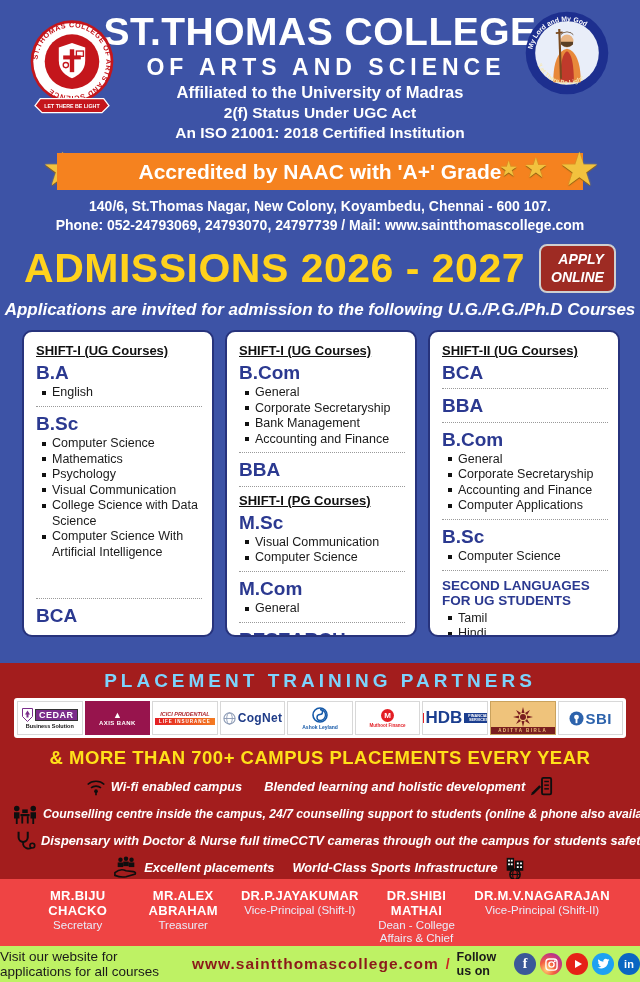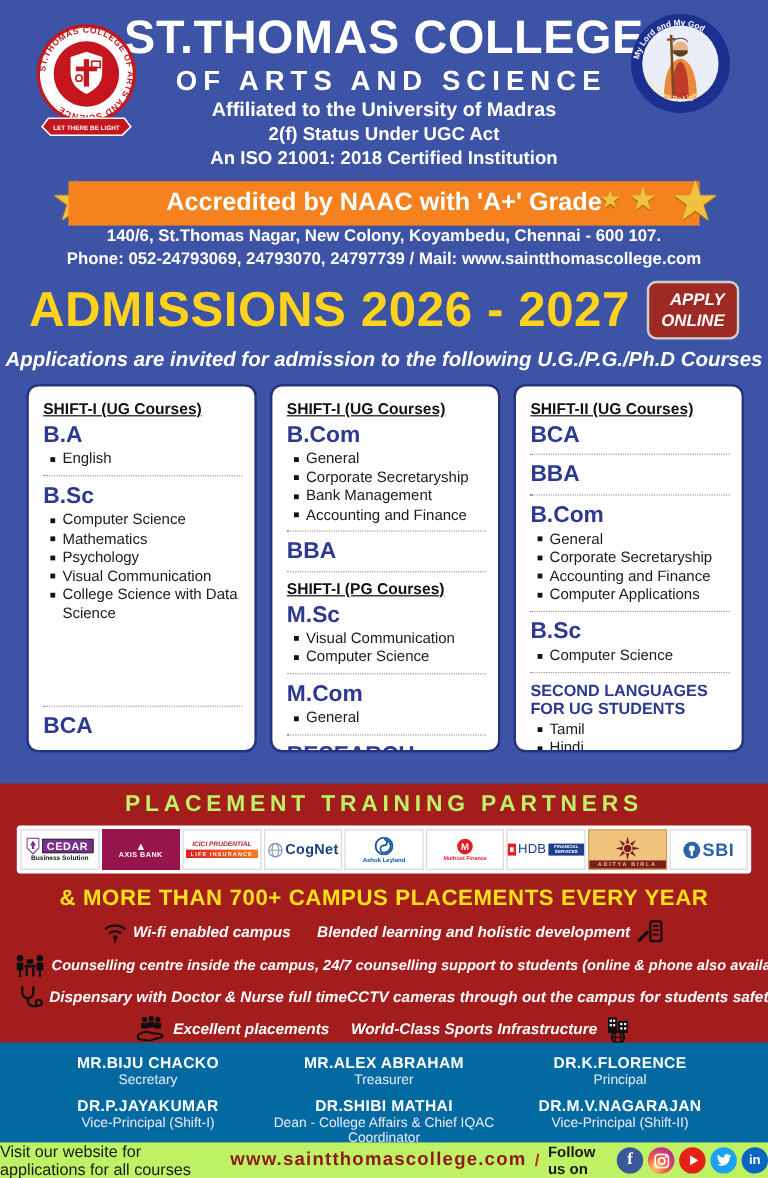--- a/index.html
+++ b/index.html
@@ -49,63 +49,63 @@
   .course-title { font-size:19px; font-weight:800; color:#2B3990; line-height:1.12; margin:2px 0 1px; }
   .course-title.small { font-size:13.5px; line-height:1.15; margin-top:3px; }
   .course-items { list-style:none; margin:1px 0 1px 6px; }
   .course-items li { font-size:12.5px; color:#1a1a1a; line-height:15.5px; padding-left:10px; position:relative; }
   .course-items li::before { content:""; position:absolute; left:0; top:5.5px; width:4px; height:4px; background:#111; }
   .divider { border-top:1px dotted #9a9a9a; margin:4px 0; }
   .divider.push { margin-top:auto; }
 
   
   .red-band { background:#A31D1D; margin-top:26px; height:216px; padding-top:7px; }
-  .ptp-title { text-align:center; color:#bef264; font-size:19px; font-weight:600; letter-spacing:4px; }
+  .ptp-title { text-align:center; color:#7dd3fc; font-size:19px; font-weight:600; letter-spacing:4px; }
   .logo-strip { background:#fff; border-radius:3px; margin:6px 14px 0; height:40px; padding:3px;
                 display:flex; gap:2px; align-items:stretch; }
   .logo { flex:1; background:#fff; border:1px solid #d8d8d8; display:flex; flex-direction:column;
           align-items:center; justify-content:center; overflow:hidden; text-align:center; }
   .logo .row { display:flex; align-items:center; gap:2px; }
   .cedar-box { background:#7B2D8B; color:#fff; font-size:9px; font-weight:800; padding:0 3px; border:1px solid #333; letter-spacing:.5px; }
   .cedar-sub { font-size:5.5px; font-weight:700; color:#111; margin-top:1px; }
   .logo.axis { background:#97144D; border-color:#97144D; }
   .axis-tri { color:#fff; font-size:9px; line-height:1; }
   .axis-label { color:#fff; font-size:6px; font-weight:700; letter-spacing:.4px; }
   .icici-l1 { font-size:5.5px; font-weight:800; font-style:italic; color:#AE282E; }
   .icici-l2 { font-size:4.5px; font-weight:700; color:#fff; background:linear-gradient(90deg,#E31E24,#F47B20);
               padding:1px 4px; letter-spacing:1px; margin-top:1px; }
   .cognet-label { font-size:12px; font-weight:800; color:#1F3C88; letter-spacing:.3px; }
   .ashok-label { font-size:5px; font-weight:700; color:#1559A8; margin-top:1px; }
   .muthoot-circle { width:13px; height:13px; border-radius:50%; background:#E31E24; color:#fff; font-size:8px;
                     font-weight:800; display:flex; align-items:center; justify-content:center; }
   .muthoot-label { font-size:4.5px; font-weight:700; color:#E31E24; margin-top:1px; }
   .hdb-sq { width:10px; height:10px; background:#E31E24; position:relative; }
   .hdb-sq::after { content:""; position:absolute; left:2px; top:3px; width:3px; height:4px; background:#fff; }
-  .hdb-label { font-size:11px; font-weight:400; color:#1B3E8F; }
+  .hdb-label { font-size:17px; font-weight:700; color:#1B3E8F; }
   .hdb-sub { font-size:3.8px; font-weight:700; color:#fff; background:#1B3E8F; padding:1px 2px; }
   .logo.birla { background:#EFC37B; border-color:#caa25d; justify-content:flex-end; }
   .birla-label { font-size:4.5px; font-weight:700; color:#EFC37B; background:#7A1F1F; width:100%; letter-spacing:1.5px; padding:1px 0; }
   .sbi-label { font-size:15px; font-weight:800; color:#2D63AC; letter-spacing:.5px; }
   .placements-line { text-align:center; color:#FFE11A; font-size:18.5px; font-weight:800; letter-spacing:.5px; margin-top:9px; }
 
   
   .features { margin-top:4px; color:#fff; }
   .feat-row { display:flex; align-items:center; min-height:27px; }
   .feat-row.r1 { justify-content:center; gap:22px; padding:0 6px; }
   .feat-row.r2 { justify-content:flex-start; gap:6px; padding:0 12px; }
   .feat-row.r3 { justify-content:space-between; padding:0 14px; }
   .feat-row.r4 { justify-content:center; gap:18px; }
   .feat { display:flex; align-items:center; gap:5px; }
   .feat span.txt { font-size:12.8px; font-style:italic; font-weight:700; white-space:nowrap; }
   .feat-row.r2 .feat span.txt { font-size:12.2px; }
   .ficon { flex:0 0 auto; }
 
   
-  .staff { background:#0369a1; height:83px; padding:9px 30px 0; display:grid;
-           grid-template-columns:1fr 1fr 1fr; row-gap:7px; column-gap:10px; text-align:center; }
+  .staff { background:#ef4444; height:67px; padding:9px 30px 0; display:grid;
+           grid-template-columns:1fr 1fr 1fr 1fr 1fr; row-gap:7px; column-gap:10px; text-align:center; }
   .staff-name { color:#fff; font-size:13px; font-weight:700; letter-spacing:.3px; }
   .staff-title { color:#e9ecfa; font-size:11.5px; line-height:13px; margin-top:1px; }
 
   
   .footer { background:#bef264; height:37px; margin-top:auto; display:flex; align-items:center;
             justify-content:center; gap:7px; }
   .footer .visit { font-size:13.5px; color:#1a1a1a; }
   .footer .site { font-size:15.5px; font-weight:800; color:#8B1A1A; letter-spacing:1px; cursor:pointer; }
   .footer .sep { font-size:14px; font-weight:800; color:#C22; }
   .footer .follow { font-size:12.5px; font-weight:700; color:#1a1a1a; }
@@ -209,20 +209,21 @@
           <li>English</li>
         </ul>
         <div class="divider"></div>
         <div class="course-title">B.Sc</div>
         <ul class="course-items">
           <li>Computer Science</li>
           <li>Mathematics</li>
           <li>Psychology</li>
           <li>Visual Communication</li>
           <li>College Science with Data Science</li>
+          <li>Computer Science With Artificial Intelligence</li>
         </ul>
         <div class="divider push"></div>
         <div class="course-title">BCA</div>
       </div>
     <div class="card">
         <div class="shift-header">SHIFT-I (UG Courses)</div>
         <div class="course-title">B.Com</div>
         <ul class="course-items">
           <li>General</li>
           <li>Corporate Secretaryship</li>
@@ -446,24 +447,20 @@
   <div class="staff">
     <div>
       <div class="staff-name">MR.BIJU CHACKO</div>
       <div class="staff-title">Secretary</div>
     </div>
     <div>
       <div class="staff-name">MR.ALEX ABRAHAM</div>
       <div class="staff-title">Treasurer</div>
     </div>
     <div>
-      <div class="staff-name">DR.K.FLORENCE</div>
-      <div class="staff-title">Principal</div>
-    </div>
-    <div>
       <div class="staff-name">DR.P.JAYAKUMAR</div>
       <div class="staff-title">Vice-Principal (Shift-I)</div>
     </div>
     <div>
       <div class="staff-name">DR.SHIBI MATHAI</div>
       <div class="staff-title">Dean - College Affairs &amp; Chief IQAC Coordinator</div>
     </div>
     <div>
       <div class="staff-name">DR.M.V.NAGARAJAN</div>
       <div class="staff-title">Vice-Principal (Shift-II)</div>

